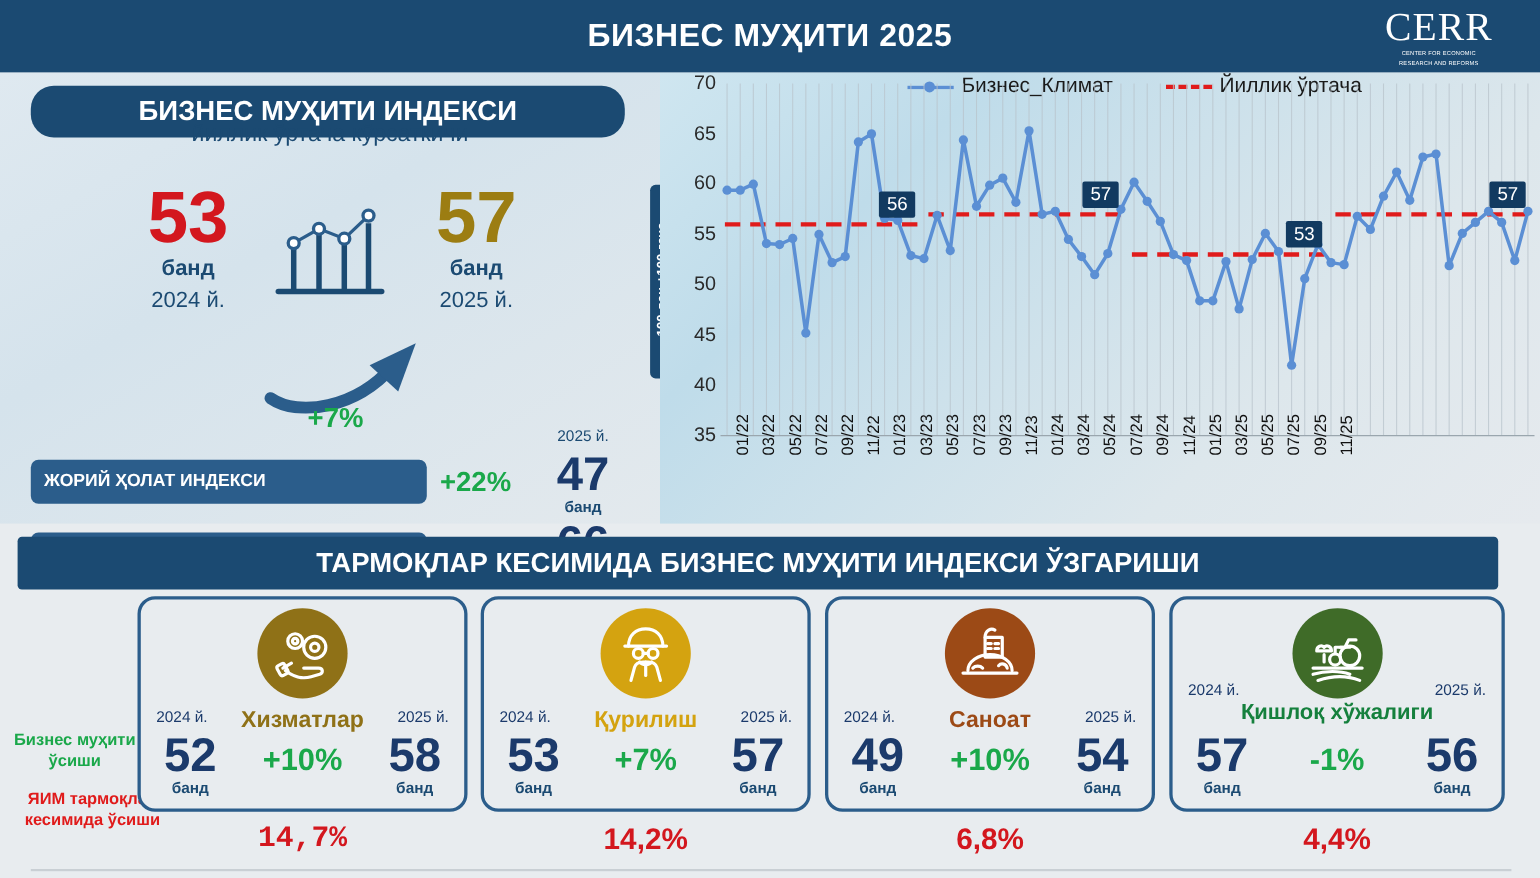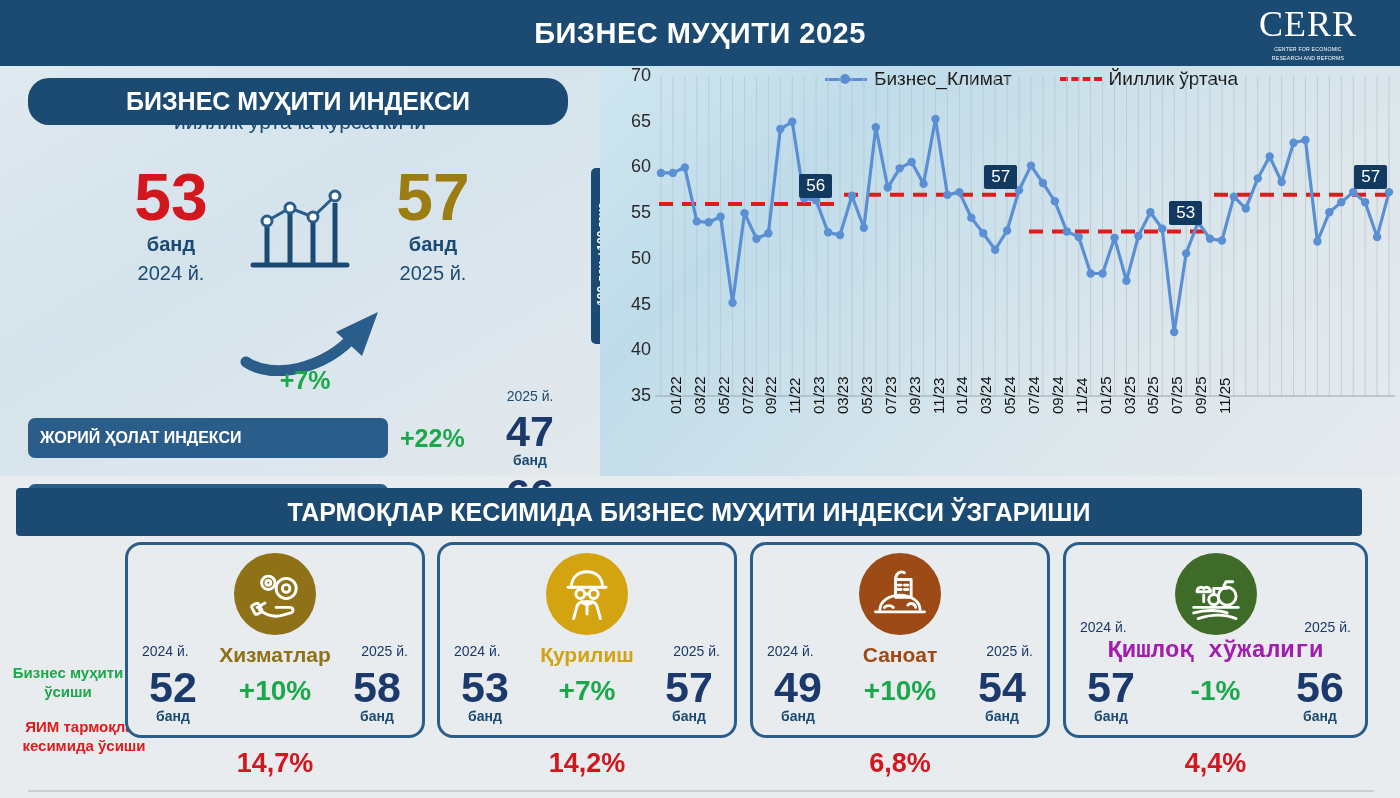--- a/index.html
+++ b/index.html
@@ -445,21 +445,21 @@
       <div class="card-side l">
         <div class="n">52</div>
         <div class="b">банд</div>
       </div>
       <div class="card-delta">+10%</div>
       <div class="card-side r">
         <div class="n">58</div>
         <div class="b">банд</div>
       </div>
     </div>
-    <div class="card-gdp" style="left: 125px; width: 300px;">14,7%</div>
+    <div class="card-gdp" style="left: 125px; width: 300px; font-family: Liberation Mono, monospace;">14,7%</div>
     <div class="card" style="left: 437px; width: 300px;">
       <div class="card-icon" style="background:#d4a310">
         <svg viewBox="0 0 52 52" width="58" height="58">
           <g fill="none" stroke="#ffffff" stroke-width="2.6" stroke-linecap="round" stroke-linejoin="round">
             <path d="M12 20 c0 -9 6 -14 14 -14 s14 5 14 14"></path>
             <line x1="9" y1="20" x2="43" y2="20"></line>
             <circle cx="20" cy="26" r="4"></circle>
             <circle cx="32" cy="26" r="4"></circle>
             <line x1="24" y1="26" x2="28" y2="26"></line>
             <path d="M21 33 c2 3 8 3 10 0"></path>
@@ -519,21 +519,21 @@
             <path d="M24 26 v-5 h8 l3 -6 h6"></path>
             <path d="M28 21 h8"></path>
             <path d="M9 24 c0 -4 4 -5 6 -3 c2 -2 6 -1 6 3 z"></path>
             <line x1="15" y1="27" x2="15" y2="33"></line>
             <path d="M6 38 h40 M6 43 c10 -3 22 -3 30 0 M10 48 c12 -4 24 -4 34 0"></path>
           </g>
         </svg>
       </div>
       <div class="card-years card-y-left" style="top: 74px;">2024 й.</div>
       <div class="card-years card-y-right" style="top: 74px;">2025 й.</div>
-      <div class="card-name" style="color: #a21caf; top: 92px; font-size: 24px; font-family: Liberation Mono, monospace;">Қишлоқ хўжалиги</div>
+      <div class="card-name" style="color: #15803d; top: 92px; font-size: 20px;">Қишлоқ хўжалиги</div>
       <div class="card-side l">
         <div class="n">57</div>
         <div class="b">банд</div>
       </div>
       <div class="card-delta">-1%</div>
       <div class="card-side r">
         <div class="n">56</div>
         <div class="b">банд</div>
       </div>
     </div>

